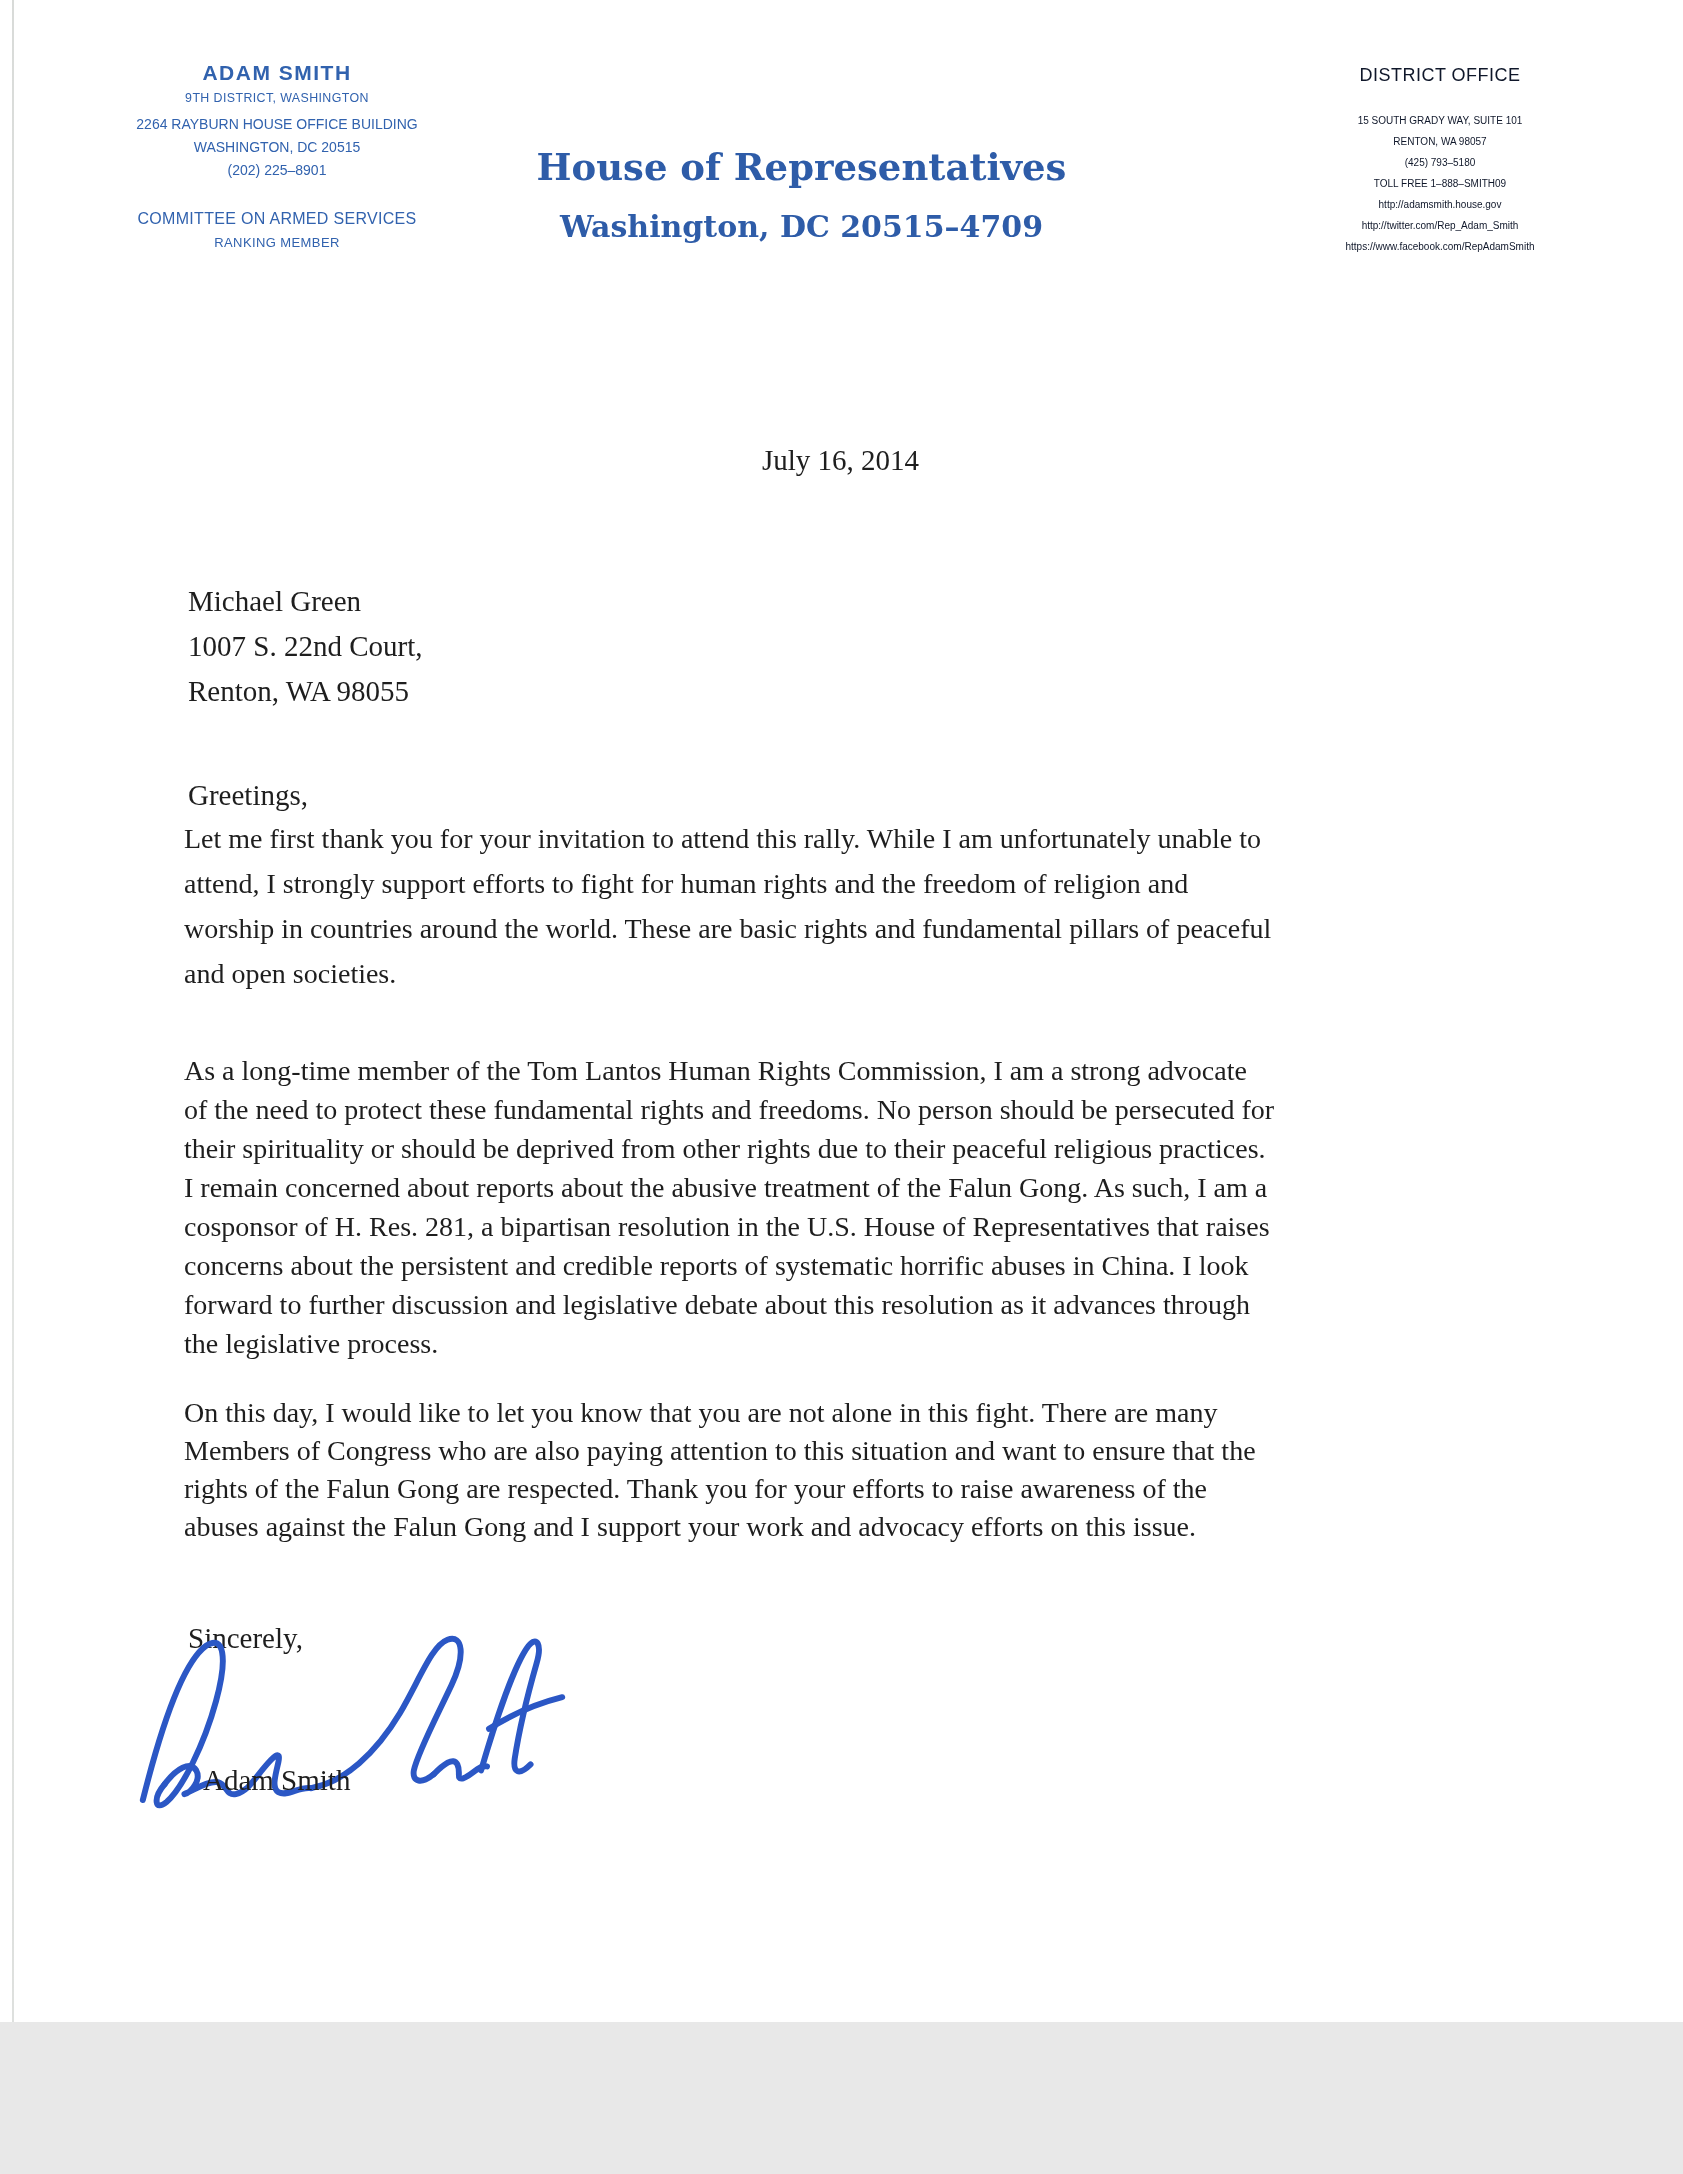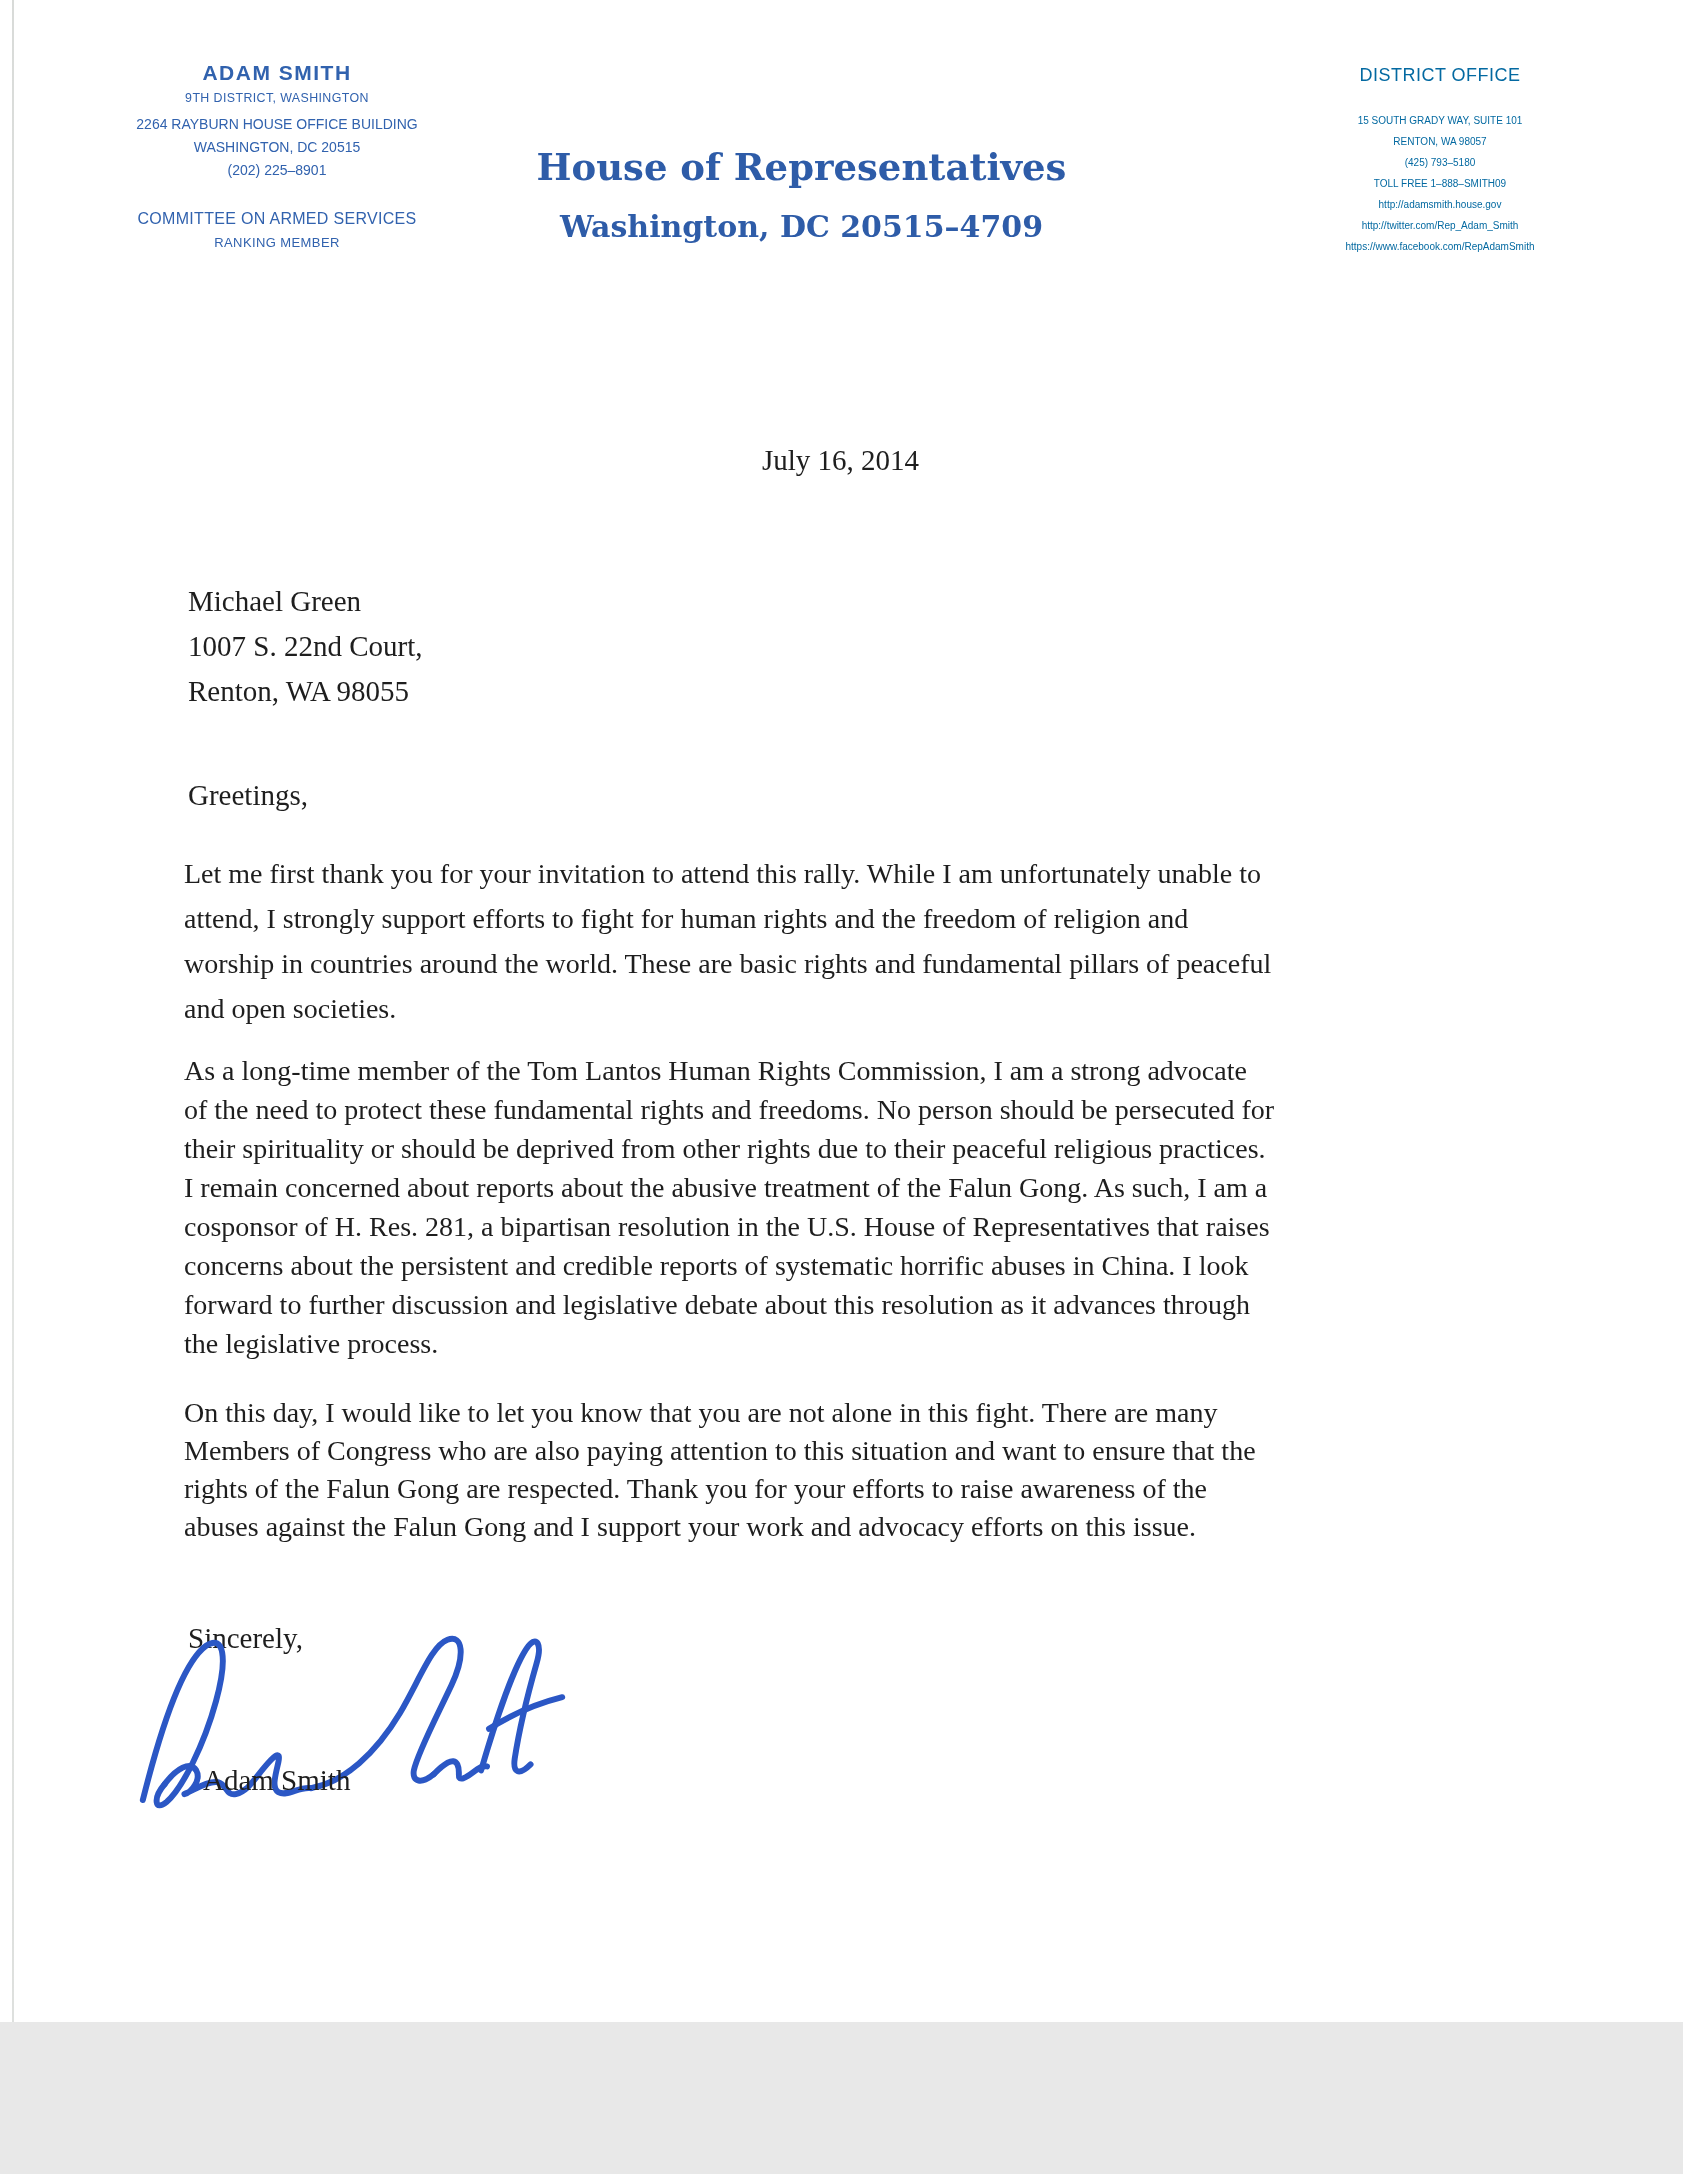--- a/index.html
+++ b/index.html
@@ -33,33 +33,33 @@
     position:absolute;left:450px;top:135px;width:703px;
     text-align:center;color:#2e5ca8;
     font-family:"DejaVu Serif", serif;font-weight:bold;
   }
   .lh-center .l1{font-size:46px;letter-spacing:-1px;}
   .lh-center .l2{font-size:37px;margin-top:10px;}
   .lh-center .l3{font-size:30px;margin-top:20px;}
 
   .lh-right{
     position:absolute;left:1262px;top:65px;width:356px;
-    text-align:center;color:#0369a1;
+    text-align:center;color:#0f172a;
   }
   .lh-right .title{font-size:18px;letter-spacing:0.5px;}
   .lh-right .line{font-size:10px;line-height:21px;}
   .lh-right .lines{margin-top:24px;}
 
   
   .serif{font-family:"Liberation Serif", serif;color:#1e1e1e;}
   .date{position:absolute;left:762px;top:444px;font-size:29px;}
   .recipient{position:absolute;left:188px;top:579px;font-size:29px;line-height:45px;}
   .salutation{position:absolute;left:188px;top:779px;font-size:29px;}
   .para{position:absolute;left:184px;width:1386px;font-size:28px;}
-  .p1{top:851px;line-height:45px;}
+  .p1{top:816px;line-height:45px;}
   .p2{top:1051px;line-height:39px;}
   .p3{top:1394px;line-height:38px;}
   .closing{position:absolute;left:188px;top:1622px;font-size:29px;}
   .typed-name{position:absolute;left:203px;top:1764px;font-size:29px;}
   .signature{position:absolute;left:127px;top:1614px;width:455px;height:198px;}
   .footer{
     position:absolute;left:0;top:2094px;width:100%;
     text-align:center;font-size:13.4px;color:#3162ae;letter-spacing:0.5px;
   }
 </style>

